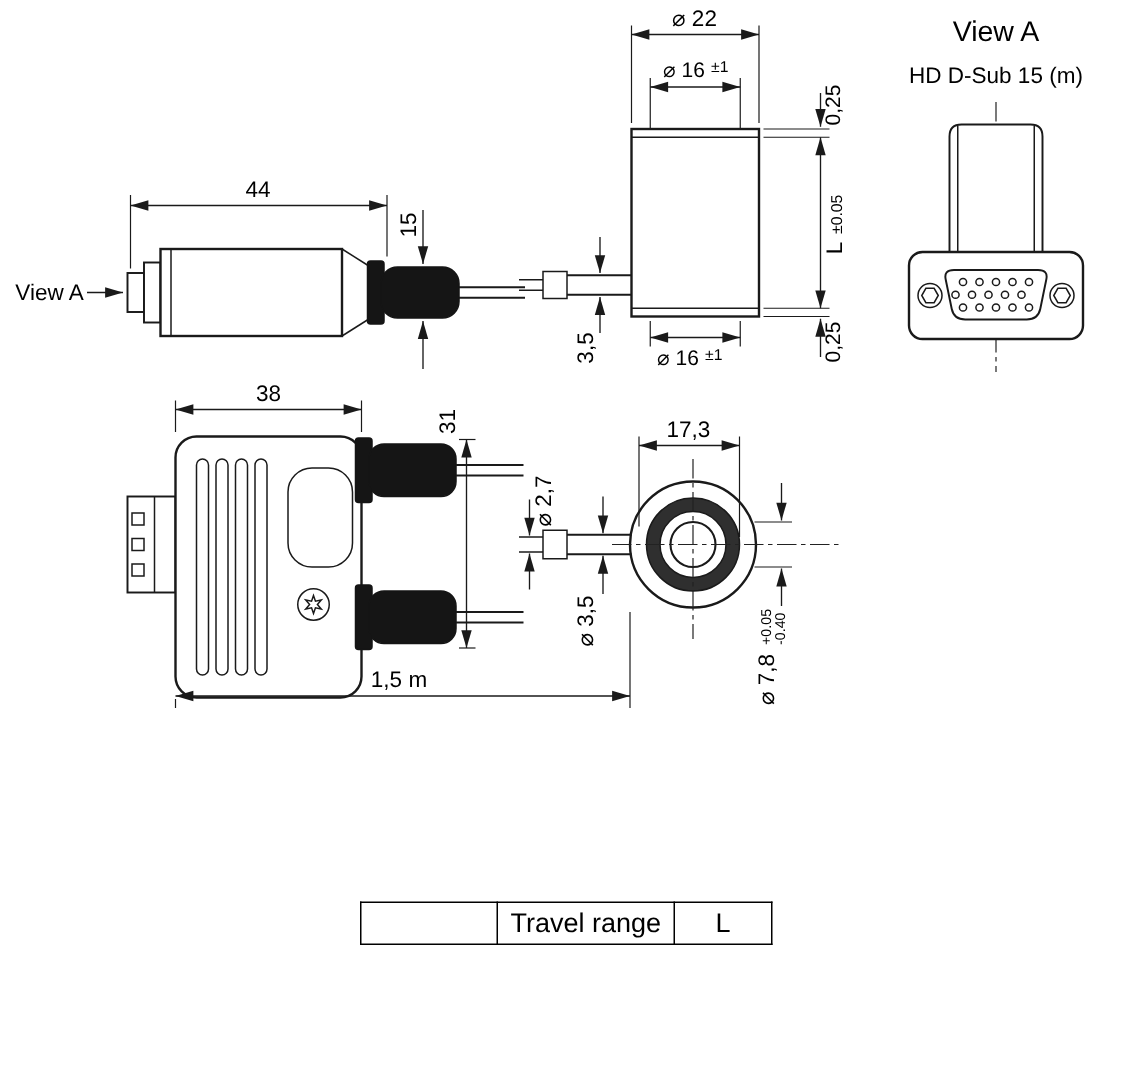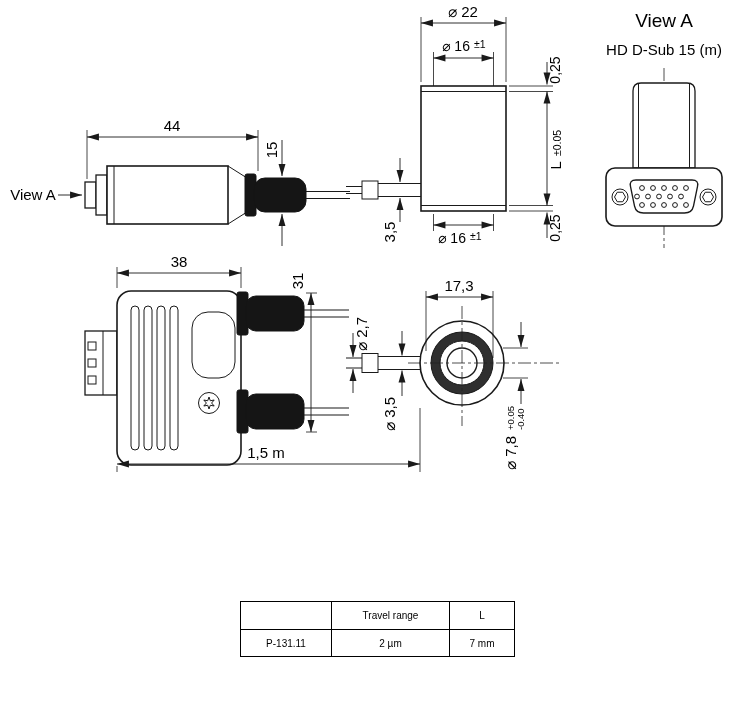--- a/index.html
+++ b/index.html
@@ -20,21 +20,21 @@
   .outline2 { fill:#fff; stroke:#1a1a1a; stroke-width:1.3; }
   .thin   { fill:none; stroke:#1a1a1a; stroke-width:1; }
   .dim    { fill:none; stroke:#1a1a1a; stroke-width:0.9; }
   .ext    { fill:none; stroke:#1a1a1a; stroke-width:0.8; }
   .blackpart { fill:#151515; stroke:#151515; }
   .cl     { fill:none; stroke:#222; stroke-width:0.8; stroke-dasharray:13 3 3 3; }
   .cable  { fill:none; stroke:#1a1a1a; stroke-width:1.2; }
 
   table.spec {
     position:absolute; left:240px; top:601px;
-    border-collapse:collapse; font-size:10px; color:#000;
+    border-collapse:collapse; font-size:18px; color:#000;
   }
   table.spec th, table.spec td {
     border:1px solid #000; text-align:center; font-weight:normal;
     padding:0;
   }
   table.spec th { height:27px; }
   table.spec td { height:26px; }
   .c1 { width:90px; } .c2 { width:117px; } .c3 { width:64px; }
 </style>
 </head>
@@ -246,21 +246,16 @@
 </svg>
 
 
 <table class="spec">
   <tbody>
         <tr>
     <th class="c1"></th>
     <th class="c2">Travel range</th>
     <th class="c3">L</th>
   </tr>
-  <tr>
-    <td>P-131.11</td>
-    <td>2 µm</td>
-    <td>7 mm</td>
-  </tr>
 </tbody>
     </table>
 
 </div>
 
 </body></html>

